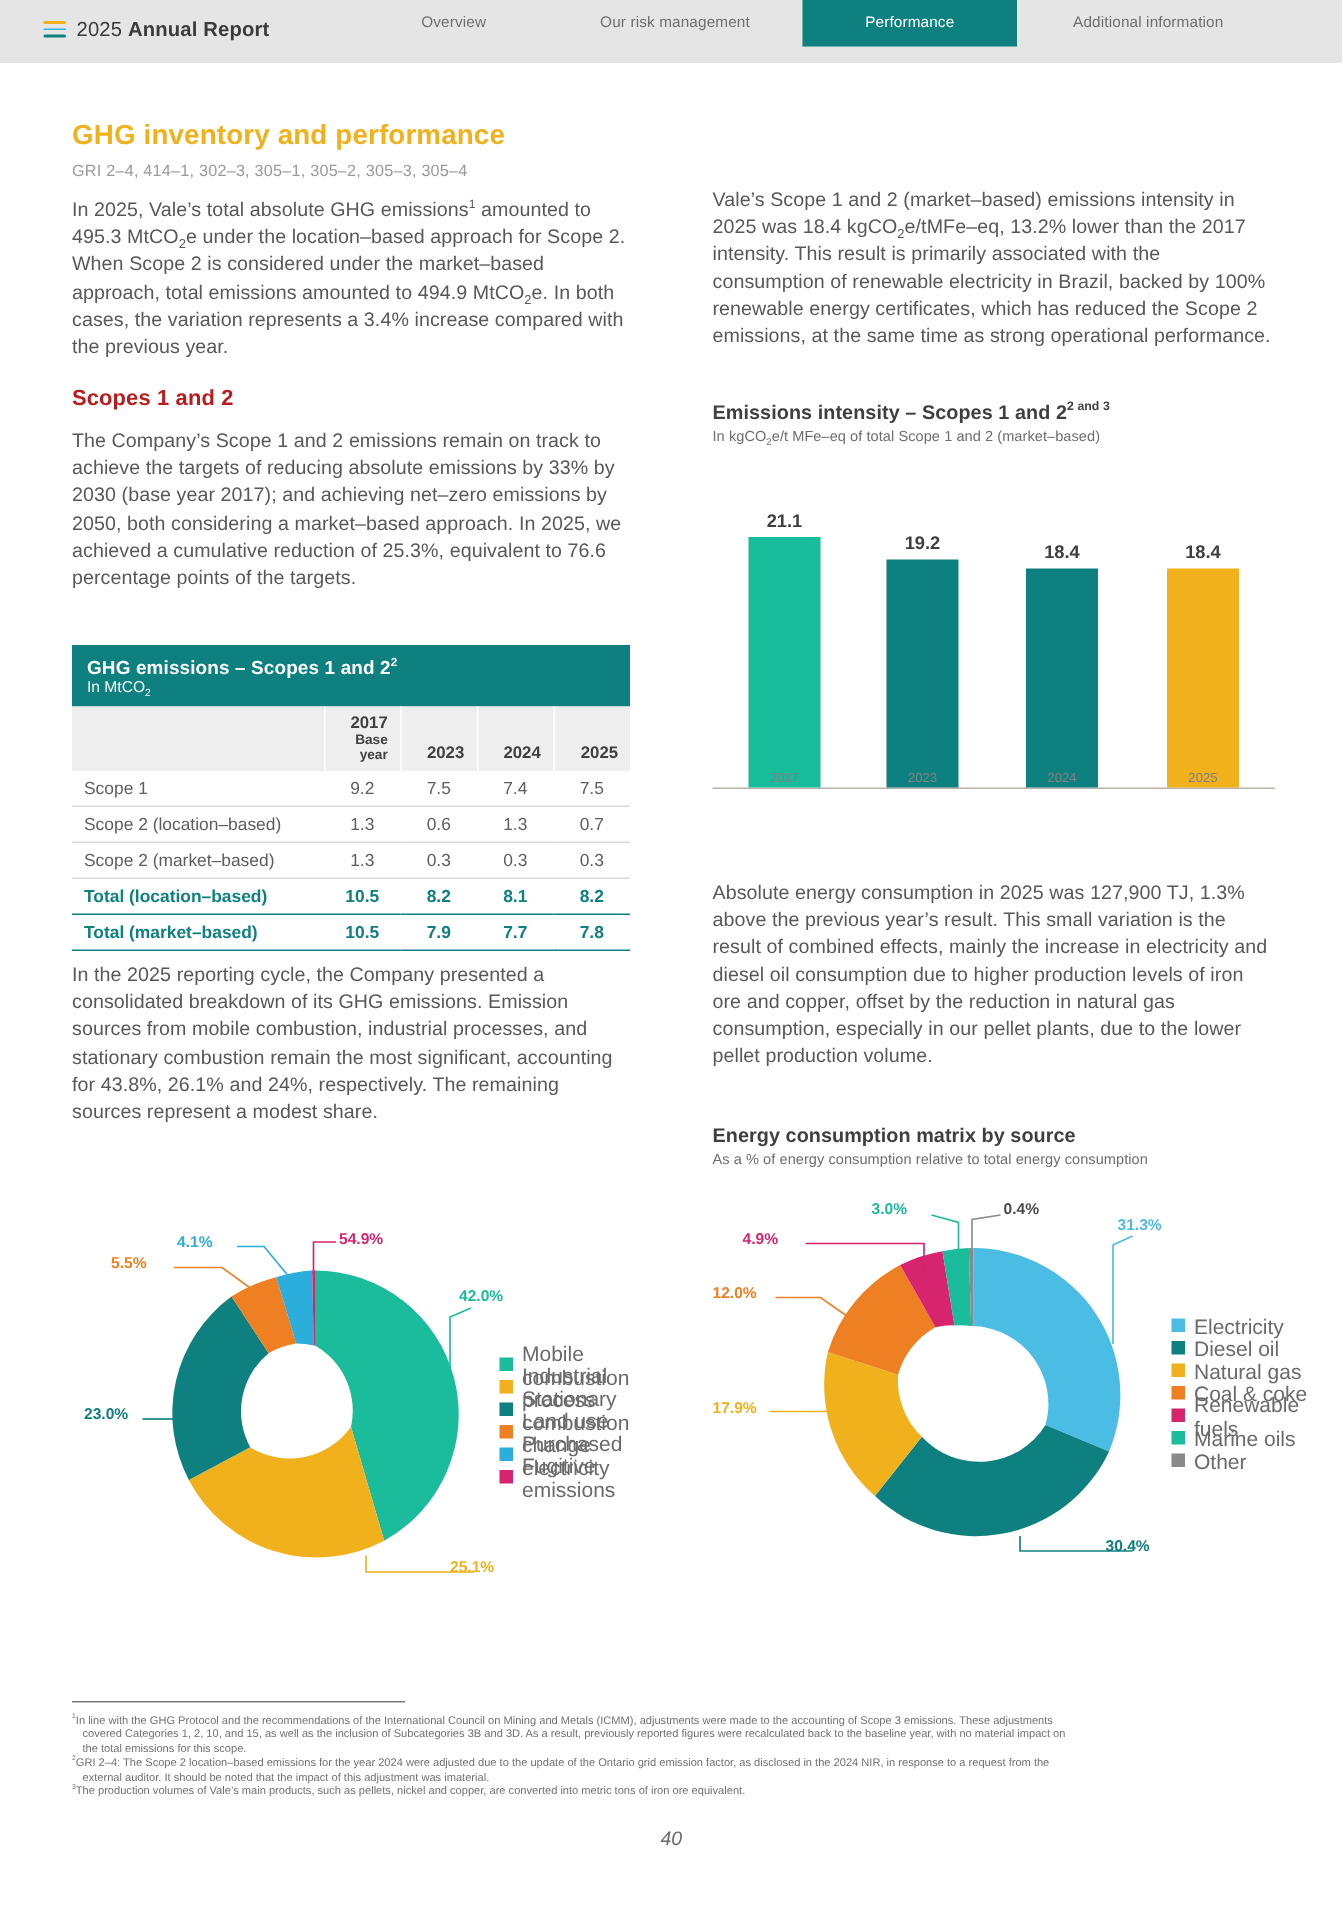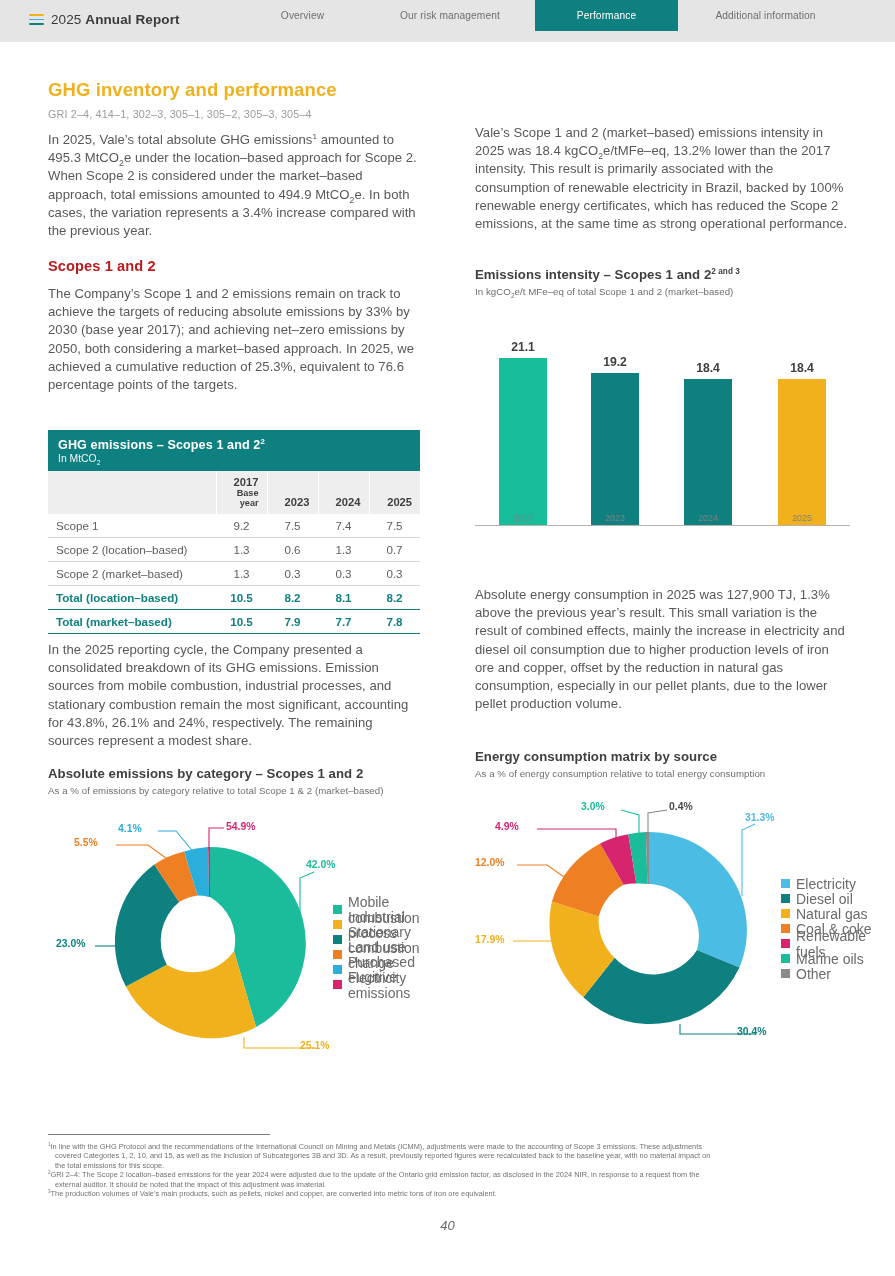--- a/index.html
+++ b/index.html
@@ -215,24 +215,20 @@
           <td>7.8</td>
         </tr>
       </tbody>
     </table>
   </div>
 
   <div class="colL" style="top:641px;">
     <p class="body">In the 2025 reporting cycle, the Company presented a consolidated breakdown of its GHG emissions. Emission sources from mobile combustion, industrial processes, and stationary combustion remain the most significant, accounting for 43.8%, 26.1% and 24%, respectively. The remaining sources represent a modest share.</p>
   </div>
 
-  <div class="colL" style="top:766px;">
-    <div class="ch-title">Absolute emissions by category – Scopes 1 and 2</div>
-    <div class="ch-sub">As a % of emissions by category relative to total Scope 1 &amp; 2 (market–based)</div>
-  </div>
 
   <div class="donutwrap" style="position:absolute;left:48px;top:812px;width:400px;height:245px;">
     <svg width="400" height="245" viewBox="0 0 400 245">
 
       <g>
 
         <path fill="#1BBC9B" d="M 162 35 A 96 96 0 0 1 208.1 215.1 L 186 139.1 A 50 50 0 0 0 162 85 Z"></path>
 
         <path fill="#F0B11D" d="M 208.1 215.1 A 96 96 0 0 1 77.9 174.6 L 118.8 152.8 A 50 50 0 0 0 186 139.1 Z"></path>
 

